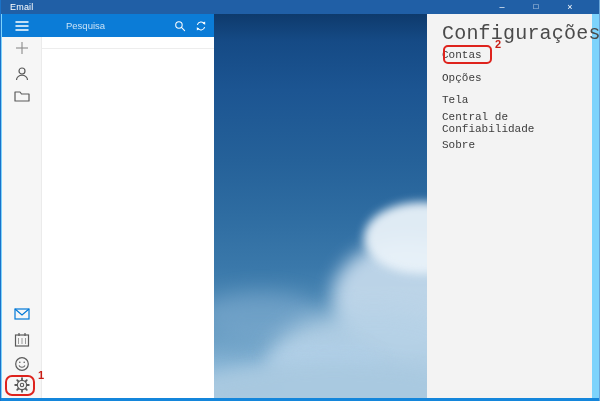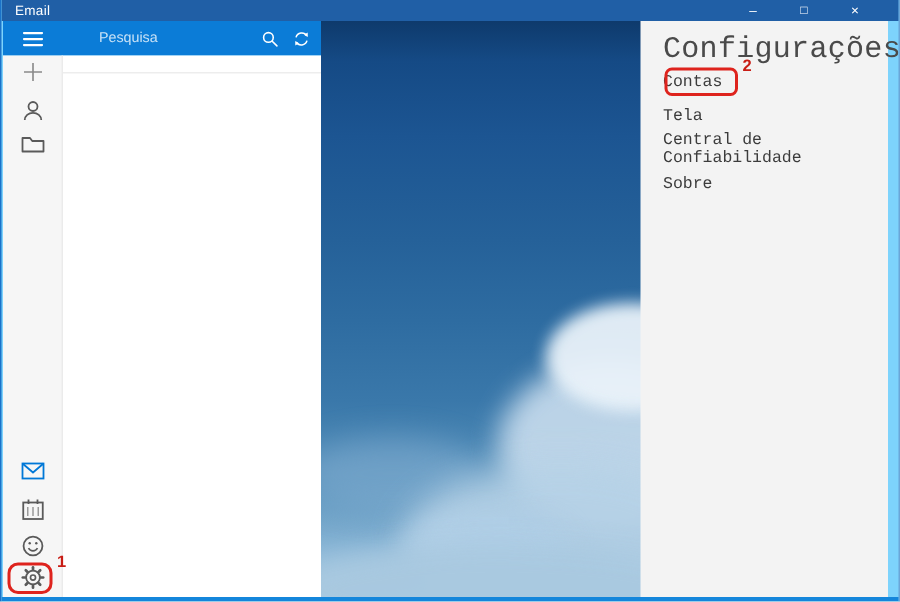--- a/index.html
+++ b/index.html
@@ -209,20 +209,21 @@
     <div class="cloud cl-a"></div>
     <div class="cloud cl-c"></div>
     <div class="cloud cl-f"></div>
     <div class="cloud cl-d"></div>
   </div>
 
   <div class="settings">
     <div class="settings-title">Configurações</div>
     <div class="settings-list">
       <div class="settings-item">Contas</div>
+      <div class="settings-item">Opções</div>
       <div class="settings-item">Tela</div>
       <div class="settings-item">Central de Confiabilidade</div>
       <div class="settings-item">Sobre</div>
     </div>
   </div>
 
   <div class="bottom-edge"></div>
 
   <div class="anno-box anno-1"></div>
   <div class="anno-num num-1">1</div>

